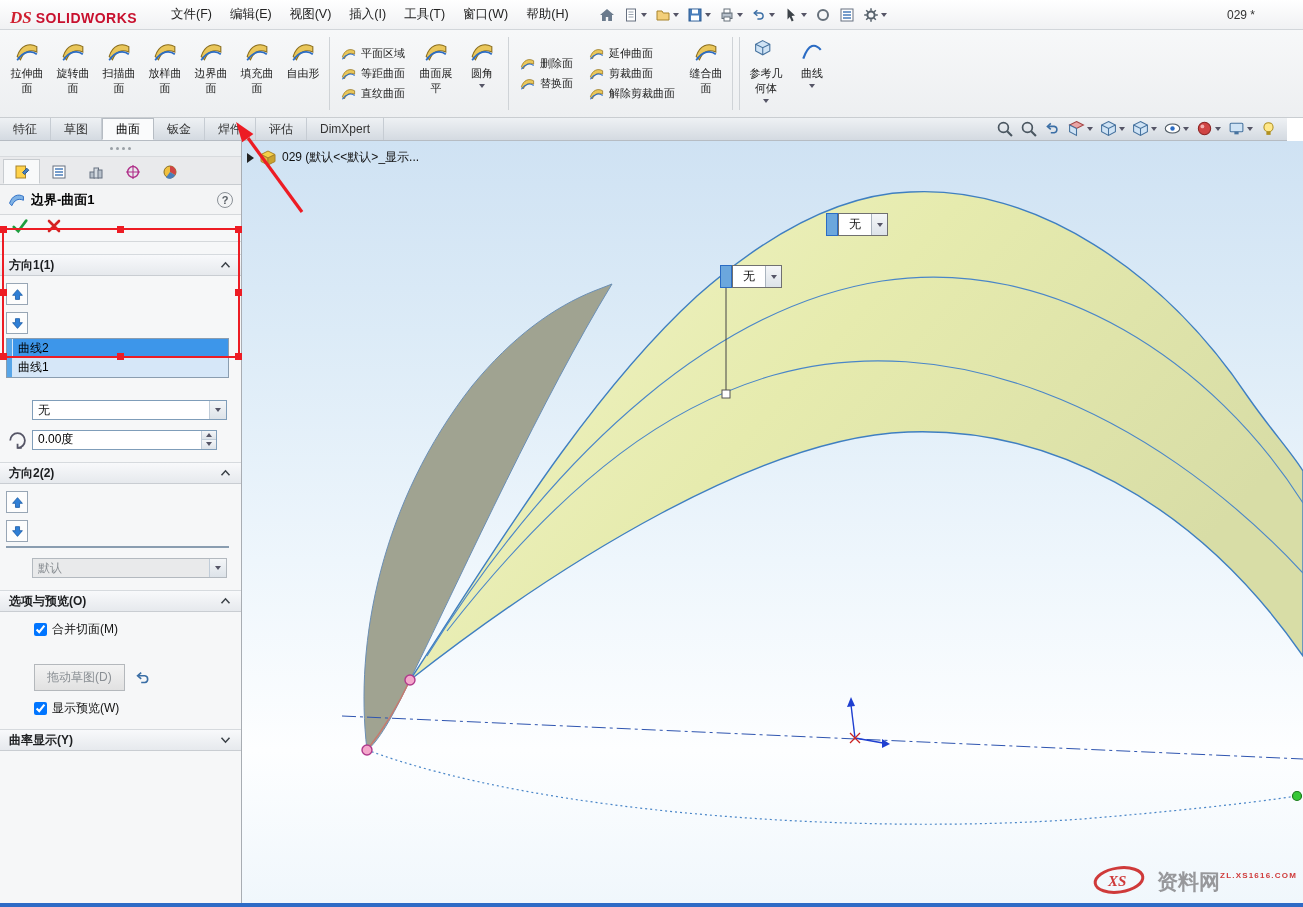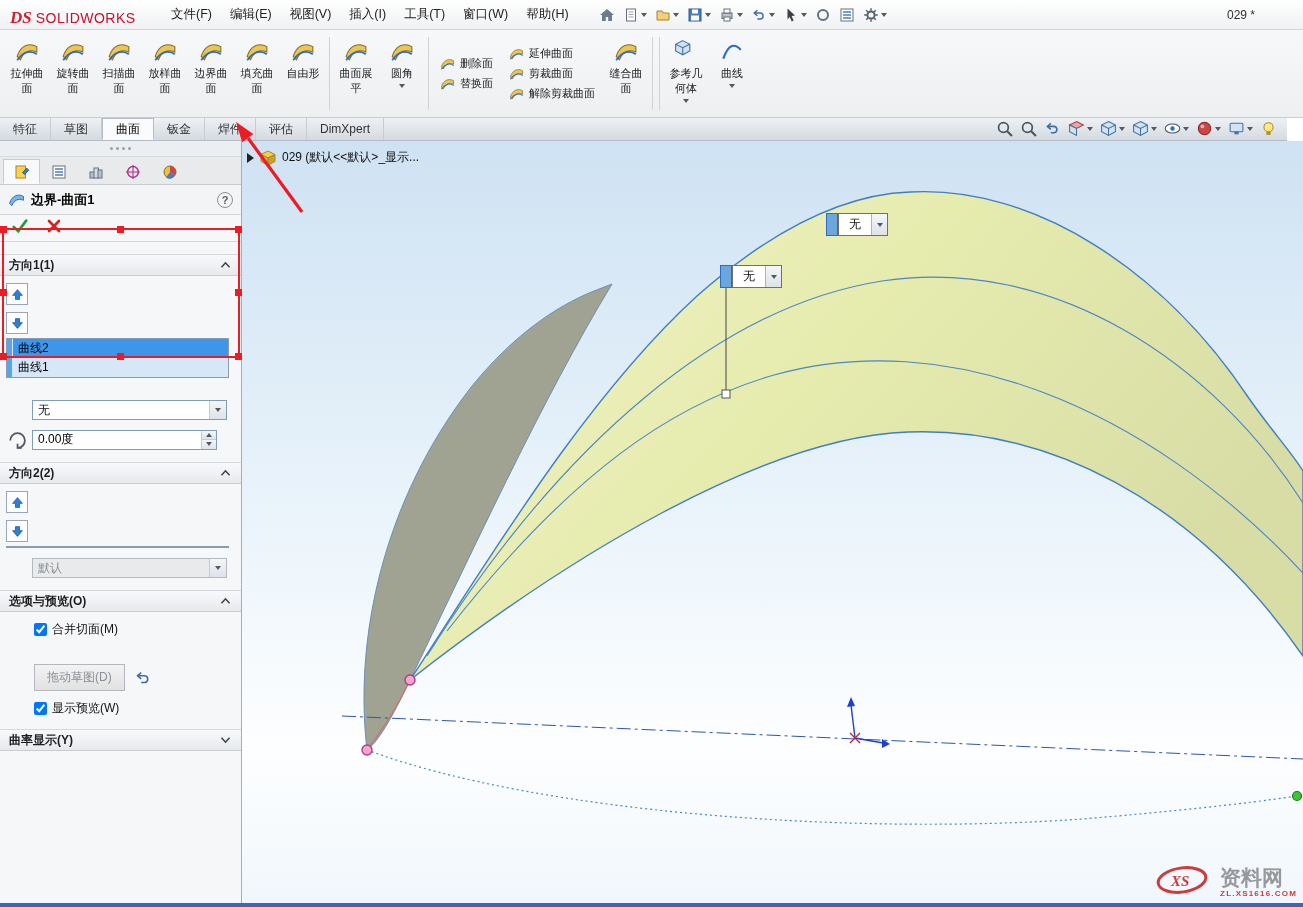--- a/index.html
+++ b/index.html
@@ -4,21 +4,21 @@
 <style>
   * { margin:0; padding:0; box-sizing:border-box; }
   body { font-family:"Liberation Sans", sans-serif; background:#fff; }
   .page { position:relative; width:1303px; height:907px; overflow:hidden; background:#fff; }
 
   
   .menubar { position:absolute; top:0; left:0; right:0; height:30px; display:flex; align-items:center;
     background:linear-gradient(#ffffff,#f0f1f3); border-bottom:1px solid #d2d6da; padding-left:10px; }
   .logo { display:flex; align-items:baseline; gap:4px; width:152px; flex:none; }
   .logo-ds { color:#d02030; font-weight:bold; font-style:italic; font-size:17px; font-family:"Liberation Serif", serif; }
-  .logo-tx { color:#c8102e; font-weight:normal; font-size:14px; letter-spacing:.5px;margin-top:8px; }
+  .logo-tx { color:#c8102e; font-weight:bold; font-size:14px; letter-spacing:.5px;margin-top:8px; }
   .menus { display:flex; align-items:center; }
   .menu { padding:6px 9px; font-size:12.5px; color:#222; cursor:default; }
   .qicon { display:flex; align-items:center; gap:2px; padding:2px 3px; }
   .qbar { display:flex; align-items:center; gap:2px; margin-left:12px; }
   .caret { width:0; height:0; border-left:3.5px solid transparent; border-right:3.5px solid transparent; border-top:4px solid #556; display:inline-block; }
   .doctitle { margin-left:auto; margin-right:48px; font-size:12px; color:#333; }
 
   
   .ribbon { position:absolute; top:30px; left:0; right:0; height:88px; display:flex; align-items:stretch;
     background:linear-gradient(#f7f8f9,#edeff1); border-bottom:1px solid #c9cdd1; padding:2px 4px; }
@@ -99,21 +99,21 @@
   .fly { width:0; height:0; border-top:5px solid transparent; border-bottom:5px solid transparent; border-left:7px solid #222; }
   .breadcrumb svg { width:16px; height:16px; }
   .callout { position:absolute; display:flex; align-items:stretch; height:23px; }
   .grip { width:12px; background:#6ba7dd; border:1px solid #2b6cc4; }
   .cbox { display:flex; align-items:center; width:50px; background:#fff; border:1px solid #707070; }
   .ctxt { flex:1; text-align:center; font-size:12px; color:#111; }
   .cdd { width:16px; align-self:stretch; border-left:1px solid #aab4be; display:flex; align-items:center; justify-content:center;
     background:linear-gradient(#f4f6f8,#dde3e9); }
   .watermark { position:absolute; right:6px; bottom:3px; display:flex; align-items:center; gap:7px; }
   .wlogo svg { width:58px; height:32px; }
-  .wcol { display:flex; flex-direction:column; align-items:flex-start; }
+  .wcol { display:flex; align-items:flex-start; }
   .wname { font-size:21px; font-weight:bold; color:#97989b; line-height:22px; }
   .wurl { font-size:8px; font-weight:bold; color:#cf3a3a; letter-spacing:1.2px; }
 
   
   .annotation { position:absolute; inset:0; width:1303px; height:907px; pointer-events:none; z-index:60; }
 </style>
 </head>
 <body>
 
 <svg width="0" height="0" style="position:absolute">
@@ -359,20 +359,40 @@
         </svg>
         <span class="lbl">填充曲面</span>
       </div>
     <div class="rbig">
         <svg class="ric" viewBox="0 0 22 22">
           <use href="#g-surface"></use>
         </svg>
         <span class="lbl">自由形</span>
       </div>
     <div class="rsep"></div>
+    <div class="rcol">
+      <div class="rrow">
+          <svg class="sic" viewBox="0 0 22 22">
+            <use href="#g-surface"></use>
+          </svg>
+          <span>平面区域</span>
+        </div>
+      <div class="rrow">
+          <svg class="sic" viewBox="0 0 22 22">
+            <use href="#g-surface"></use>
+          </svg>
+          <span>等距曲面</span>
+        </div>
+      <div class="rrow">
+          <svg class="sic" viewBox="0 0 22 22">
+            <use href="#g-surface"></use>
+          </svg>
+          <span>直纹曲面</span>
+        </div>
+    </div>
     <div class="rbig">
         <svg class="ric" viewBox="0 0 22 22">
           <use href="#g-surface"></use>
         </svg>
         <span class="lbl">曲面展平</span>
       </div>
     <div class="rbig">
         <svg class="ric" viewBox="0 0 22 22">
           <use href="#g-surface"></use>
         </svg>

